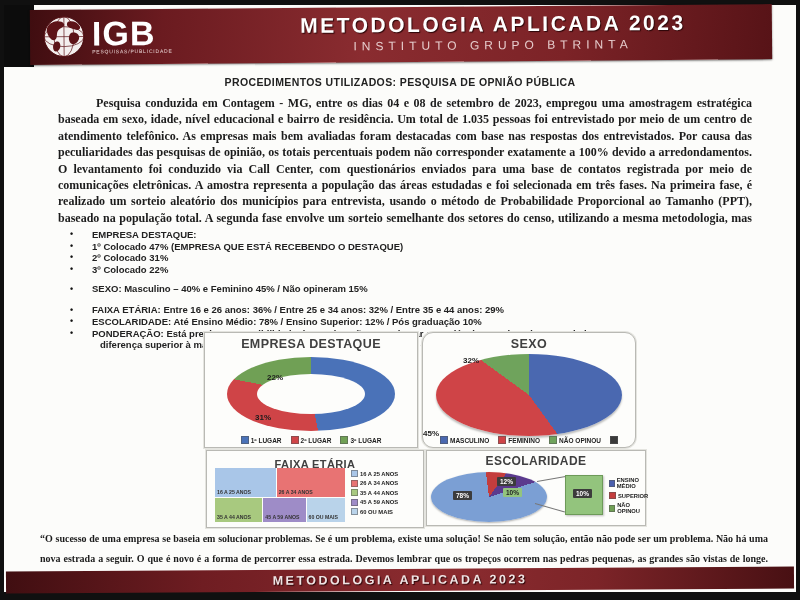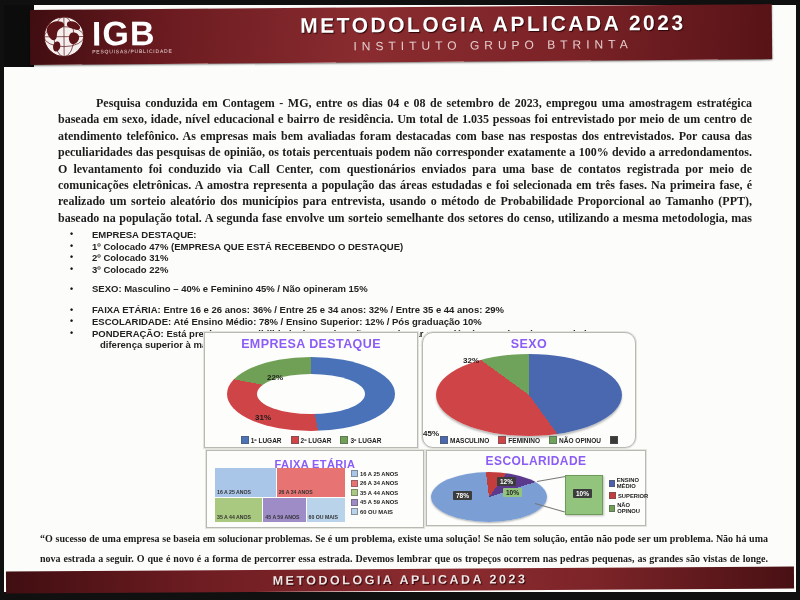--- a/index.html
+++ b/index.html
@@ -37,21 +37,21 @@
   .bullets{position:absolute;left:62px;right:40px;top:224px;}
   .b-row{position:relative;padding-left:26px;font-size:9.5px;font-weight:bold;color:#222;
          line-height:11.6px;}
   .b-row.sp{margin-top:8px;line-height:12.4px;}
   .b-row .dot{position:absolute;left:4px;top:0;font-size:9px;color:#111;}
   .b-row.cont{padding-left:34px;}
 
   
   .chart-box{position:absolute;background:#fdfdfb;border:1px solid #b9b9b4;
              box-shadow:0 0 0 1px #e4e4df;}
-  .chart-title{text-align:center;font-size:12.5px;font-weight:bold;color:#8b5cf6;
+  .chart-title{text-align:center;font-size:12.5px;font-weight:bold;color:#404040;
                letter-spacing:.4px;margin-top:4px;}
   #box-empresa{left:200px;top:327px;width:212px;height:114px;}
   #box-sexo{left:418px;top:327px;width:212px;height:114px;border-radius:11px;}
   #box-faixa{left:202px;top:445px;width:216px;height:76px;}
   #box-escolaridade{left:422px;top:445px;width:218px;height:74px;}
   #box-faixa .chart-title{font-size:11px;margin-top:7px;}
   #box-escolaridade .chart-title{font-size:12px;text-align:center;margin-top:3px;}
 
   .pie{position:absolute;border-radius:50%;}
   #donut-empresa{left:22px;top:24px;width:168px;height:74px;}
@@ -131,20 +131,21 @@
         <div class="logo-main">IGB</div>
         <div class="logo-sub">PESQUISAS/PUBLICIDADE</div>
       </div>
     </div>
     <div class="header-titles">
       <div class="header-title">METODOLOGIA APLICADA 2023</div>
       <div class="header-subtitle">INSTITUTO GRUPO BTRINTA</div>
     </div>
   </div>
 
+  <div class="doc-title">PROCEDIMENTOS UTILIZADOS: PESQUISA DE OPNIÃO PÚBLICA</div>
 
   <div class="intro">Pesquisa conduzida em Contagem - MG, entre os dias 04 e 08 de setembro de 2023, empregou uma amostragem estratégica baseada em sexo, idade, nível educacional e bairro de residência. Um total de 1.035 pessoas foi entrevistado por meio de um centro de atendimento telefônico. As empresas mais bem avaliadas foram destacadas com base nas respostas dos entrevistados. Por causa das peculiaridades das pesquisas de opinião, os totais percentuais podem não corresponder exatamente a 100% devido a arredondamentos. O levantamento foi conduzido via Call Center, com questionários enviados para uma base de contatos registrada por meio de comunicações eletrônicas. A amostra representa a população das áreas estudadas e foi selecionada em três fases. Na primeira fase, é realizado um sorteio aleatório dos municípios para entrevista, usando o método de Probabilidade Proporcional ao Tamanho (PPT), baseado na população total. A segunda fase envolve um sorteio semelhante dos setores do censo, utilizando a mesma metodologia, mas focada na população com 16 anos ou mais. Na terceira fase, dentro dos setores sorteados, os entrevistados são selecionados com base em cotas amostrais proporcionais às seguintes variáveis:</div>
 
   <div class="bullets">
     <div class="b-row"><span class="dot">•</span><span>EMPRESA DESTAQUE:</span></div>
     <div class="b-row"><span class="dot">•</span><span>1º Colocado 47% (EMPRESA QUE ESTÁ RECEBENDO O DESTAQUE)</span></div>
     <div class="b-row"><span class="dot">•</span><span>2º Colocado 31%</span></div>
     <div class="b-row"><span class="dot">•</span><span>3º Colocado 22%</span></div>
     <div class="b-row sp"><span class="dot">•</span><span>SEXO: Masculino – 40% e Feminino 45% / Não opineram 15%</span></div>
     <div class="b-row sp"><span class="dot">•</span><span>FAIXA ETÁRIA: Entre 16 e 26 anos: 36% / Entre 25 e 34 anos: 32% / Entre 35 e 44 anos: 29%</span></div>

